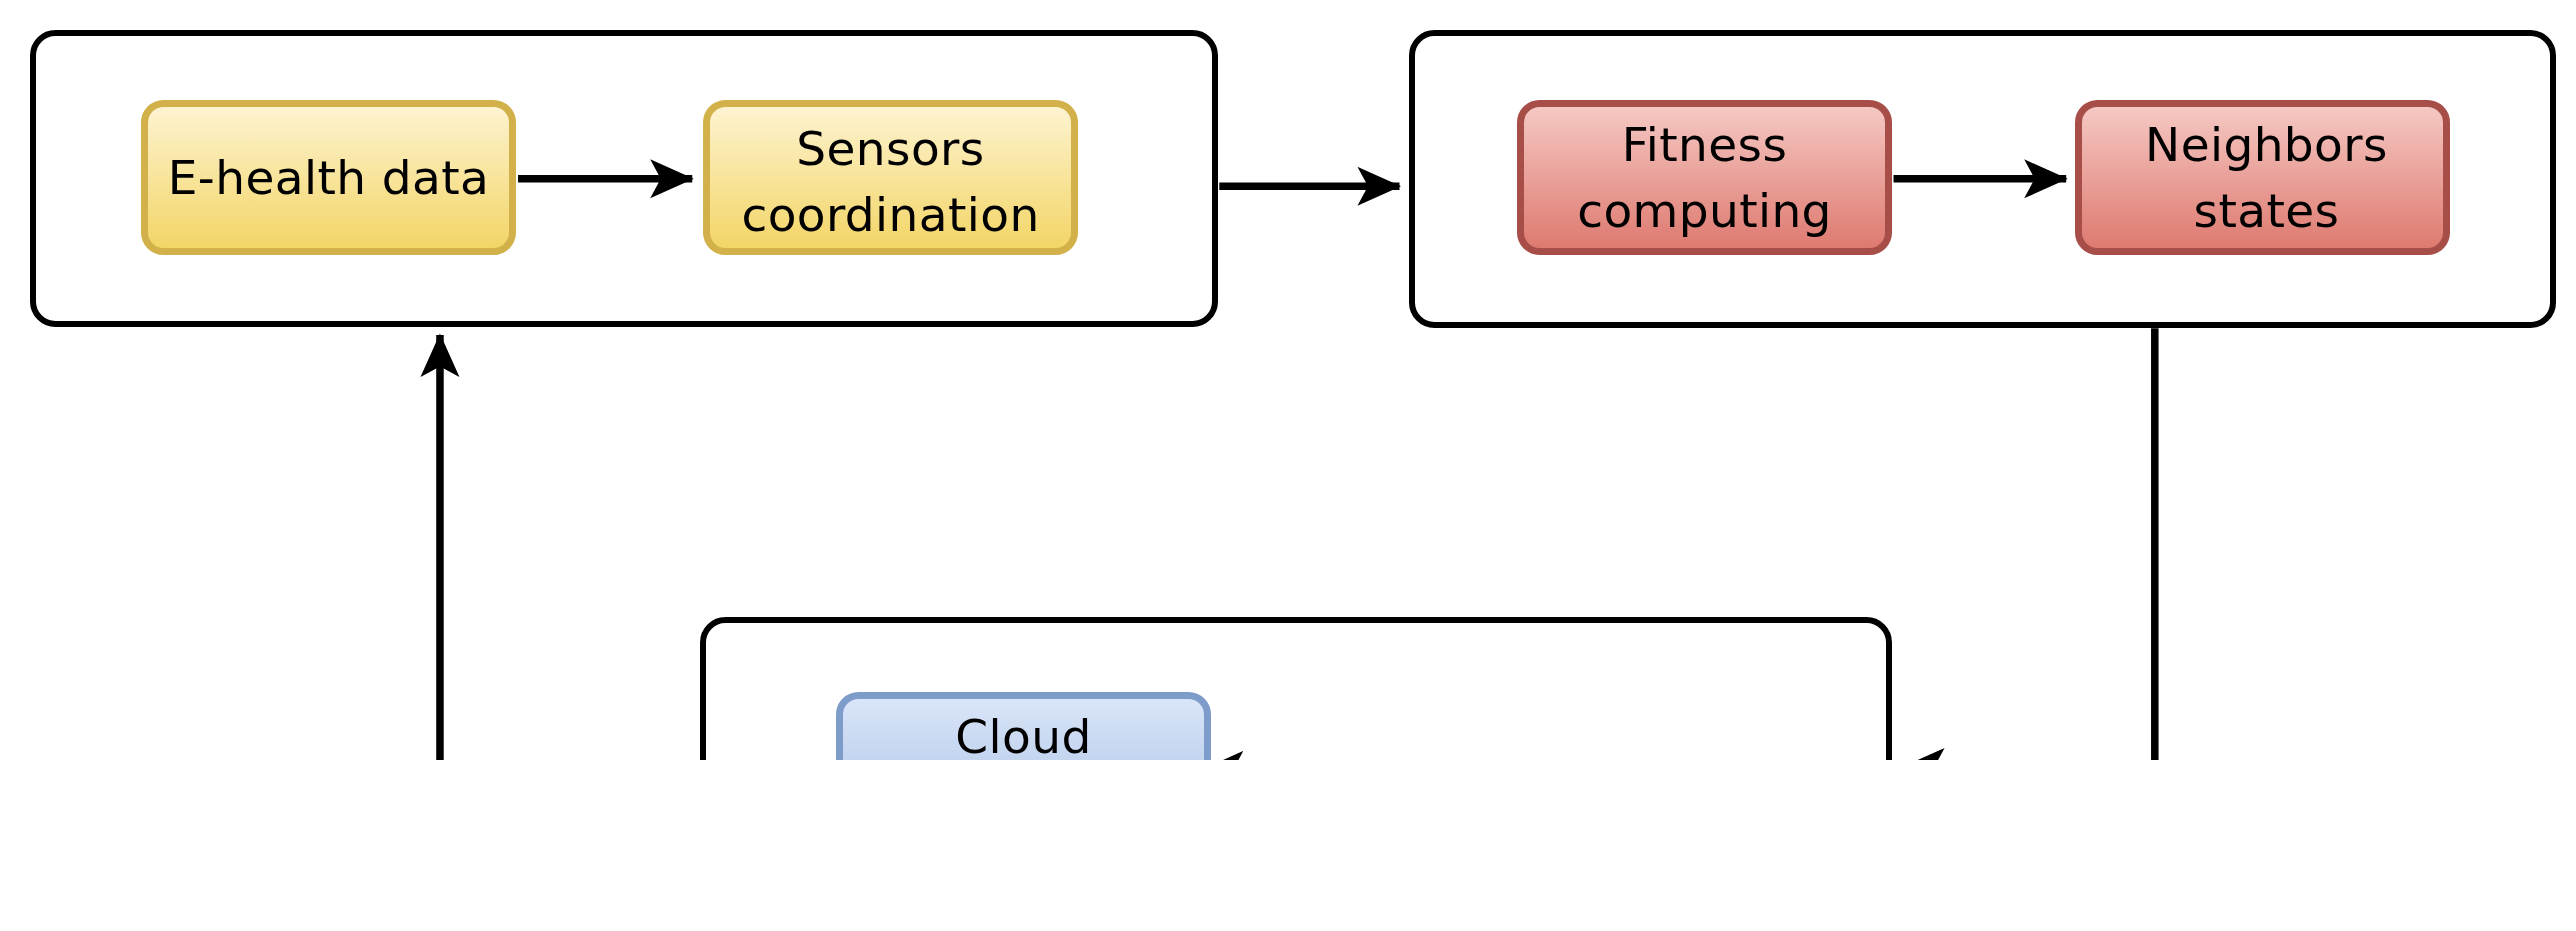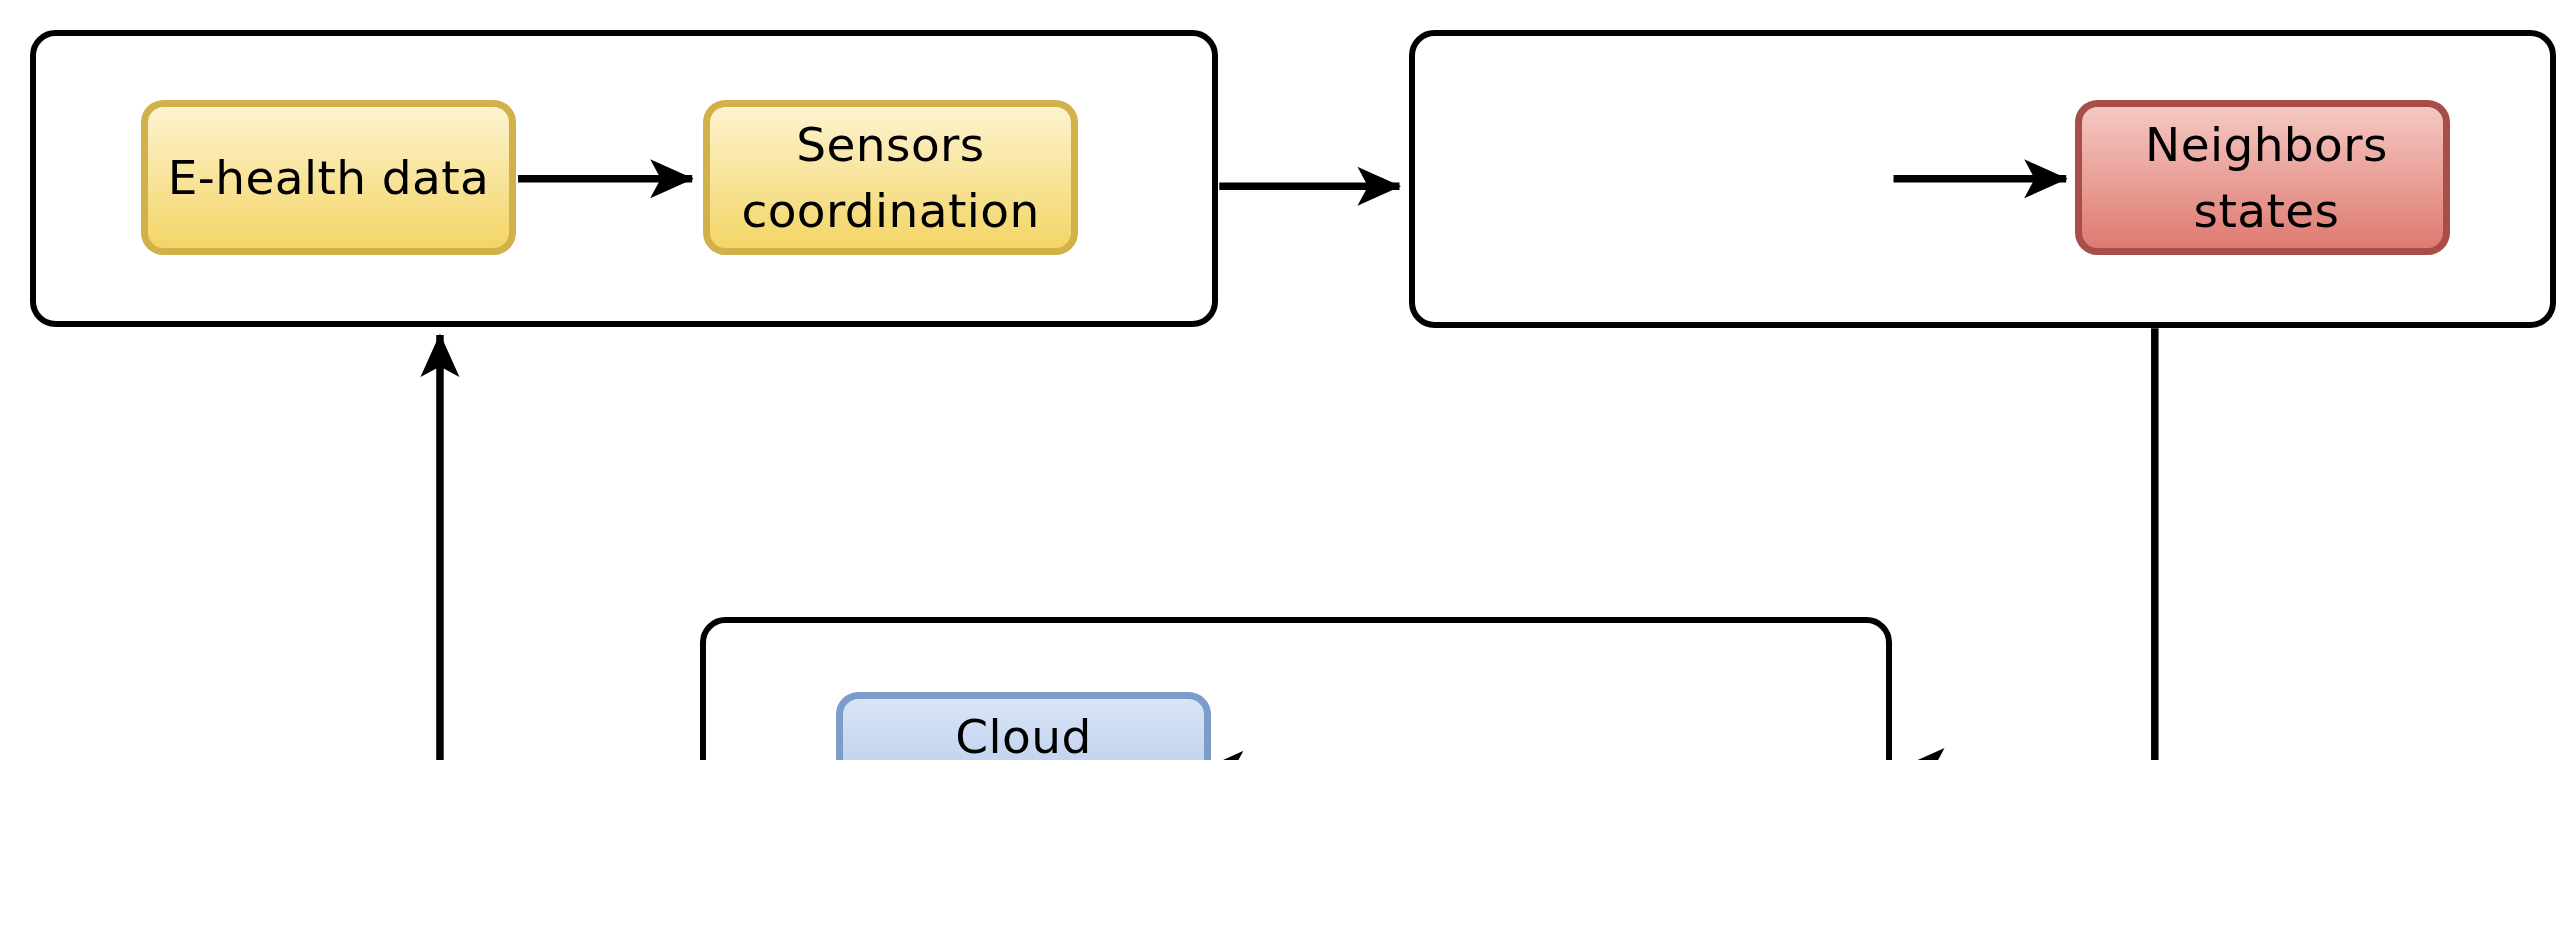--- a/index.html
+++ b/index.html
@@ -77,23 +77,27 @@
     <path d="M 2522 238 H 2752" fill="none" stroke="#000000" stroke-width="10" marker-end="url(#arrowhead)"></path>
     <path d="M 1624 248 H 1864" fill="none" stroke="#000000" stroke-width="10" marker-end="url(#arrowhead)"></path>
     <path d="M 1824 1026 H 1600" fill="none" stroke="#000000" stroke-width="10" marker-end="url(#arrowhead)"></path>
     <path d="M 2870 437 V 1022 H 2534" fill="none" stroke="#000000" stroke-width="10" marker-end="url(#arrowhead)"></path>
     <path d="M 930 1052 H 586 V 446" fill="none" stroke="#000000" stroke-width="10" marker-end="url(#arrowhead)"></path>
   </svg>
 
   <div class="node" id="node-e-health-data" style="background: linear-gradient(rgb(253, 243, 208), rgb(243, 213, 102)); border-color: rgb(210, 177, 74);">
     <span class="node-label">E-health data</span>
   </div>
-  <div class="node" id="node-sensors-coordination" style="background: linear-gradient(rgb(253, 243, 208), rgb(243, 213, 102)); border-color: rgb(210, 177, 74);">
+  <div class="node" id="node-sensors-coordination" style="background: linear-gradient(rgb(253, 243, 208), rgb(243, 213, 102)); border-color: rgb(210, 177, 74); align-items: flex-end;">
     <span class="node-label">Sensors
 coordination</span>
+  </div>
+  <div class="node" id="node-fitness-computing" style="background: linear-gradient(rgb(245, 200, 195), rgb(222, 122, 112)); border-color: rgb(168, 78, 72);">
+    <span class="node-label">Fitness
+computing</span>
   </div>
   <div class="node" id="node-neighbors-states" style="background: linear-gradient(rgb(245, 200, 195), rgb(222, 122, 112)); border-color: rgb(168, 78, 72); padding-left: 8px;">
     <span class="node-label">Neighbors
 states</span>
   </div>
   <div class="node" id="node-cloud-security" style="background: linear-gradient(rgb(217, 229, 248), rgb(168, 191, 228)); border-color: rgb(126, 156, 201);">
     <span class="node-label">Cloud
 security</span>
   </div>
 

